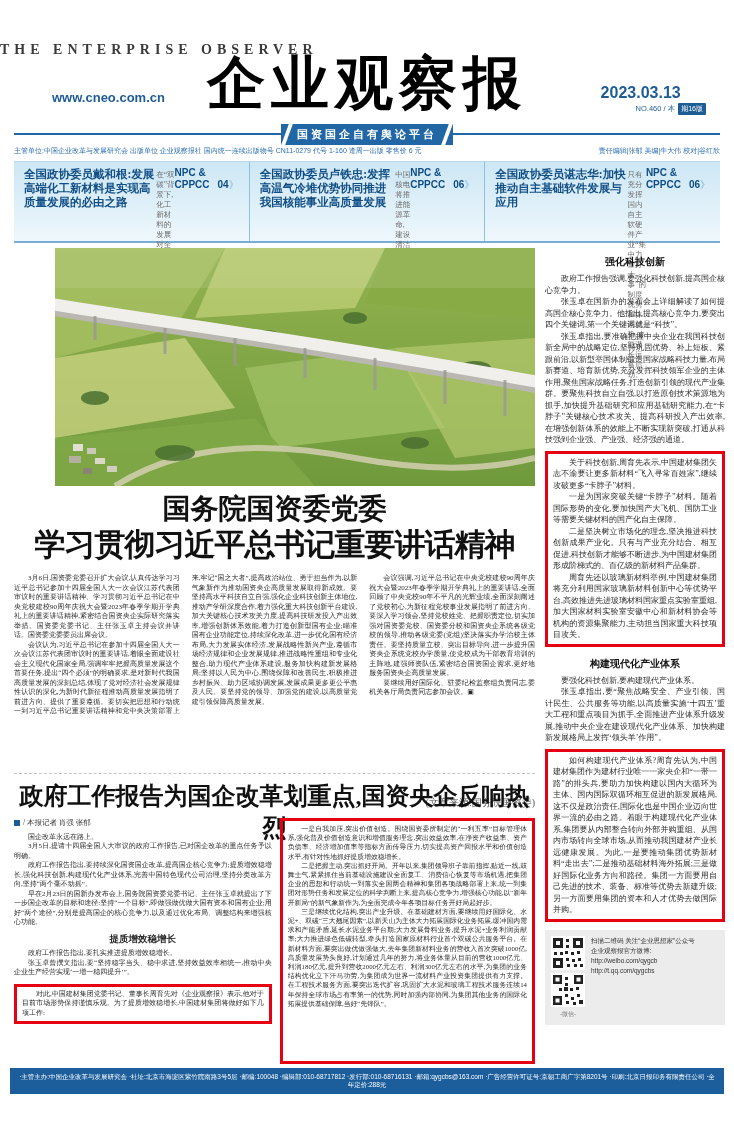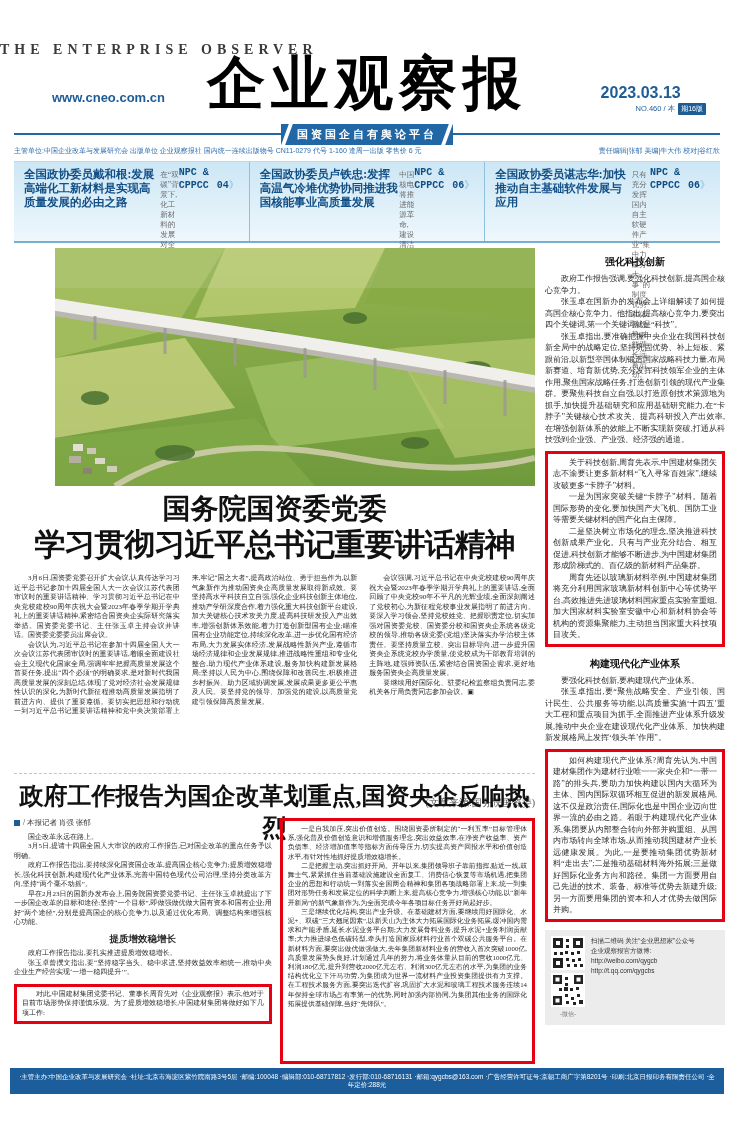--- a/index.html
+++ b/index.html
@@ -25,21 +25,21 @@
   .slogan-label:after{right:4px;background:#fff;transform:skewX(-20deg);}
   .pubinfo-row{position:absolute;top:146px;left:14px;right:14px;display:flex;justify-content:space-between;
                font-size:7px;color:#2a6db0;font-family:"Liberation Sans",sans-serif;}
   
   .teasers{position:absolute;top:161px;left:14px;right:14px;height:79px;display:flex;
            background:linear-gradient(#cde7f5,#eef7fc);border-bottom:2px solid #79aed3;border-top:1px solid #bcd9ec;}
   .teaser{flex:1;padding:5px 10px 3px 10px;display:flex;flex-direction:row;}
   .teaser + .teaser{border-left:1px solid #8fc0de;}
   .teaser-title{font-size:11.5px;line-height:14px;font-weight:bold;color:#124f86;}
   .teaser-desc{font-size:7.5px;line-height:10px;color:#6a6a6a;margin-top:3px;flex:1;}
-  .teaser-npc{font-family:Liberation Mono, monospace;font-weight:bold;font-size:10px;color:#0e4d85;}
+  .teaser-npc{font-family:Liberation Sans, sans-serif;font-weight:bold;font-size:10px;color:#0e4d85;}
   .teaser-npc .pg{margin-left:8px;}
   .teaser-npc .arr{color:#6fb0d9;font-weight:normal;}
   
   .hero{position:absolute;top:248px;left:55px;width:480px;height:238px;overflow:hidden;}
   
   .headline1{position:absolute;top:492px;left:14px;width:521px;text-align:center;font-weight:bold;color:#111;}
   .headline1 .l1{font-size:28px;line-height:34px;}
   .headline1 .l2{font-size:31px;line-height:38px;letter-spacing:-1px;}
   .article1{position:absolute;top:574px;left:14px;width:521px;height:186px;overflow:hidden;
             column-count:3;column-gap:12px;font-size:7px;line-height:9.5px;text-align:justify;}

